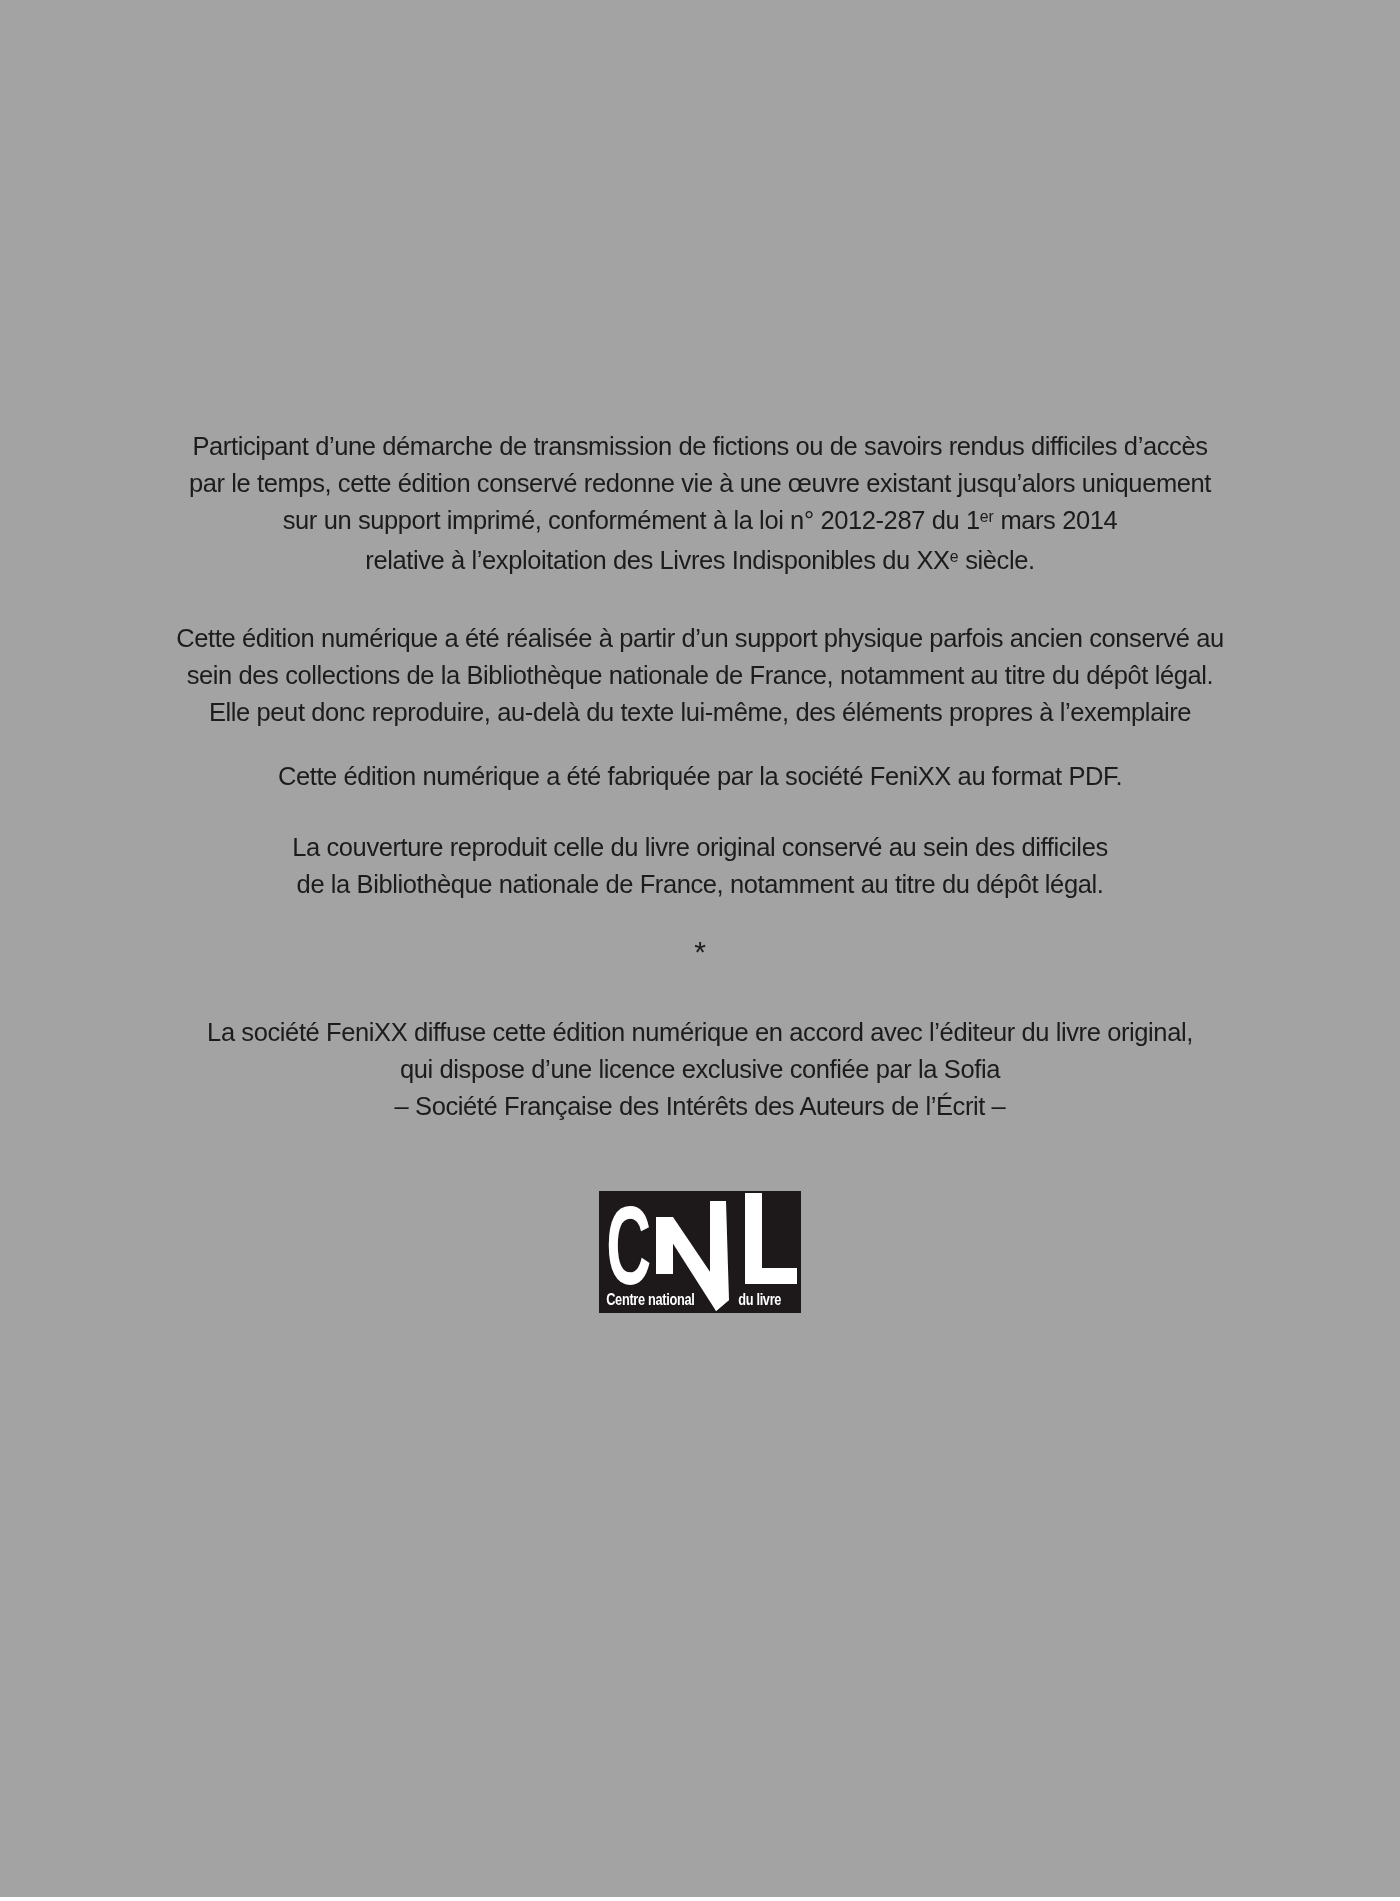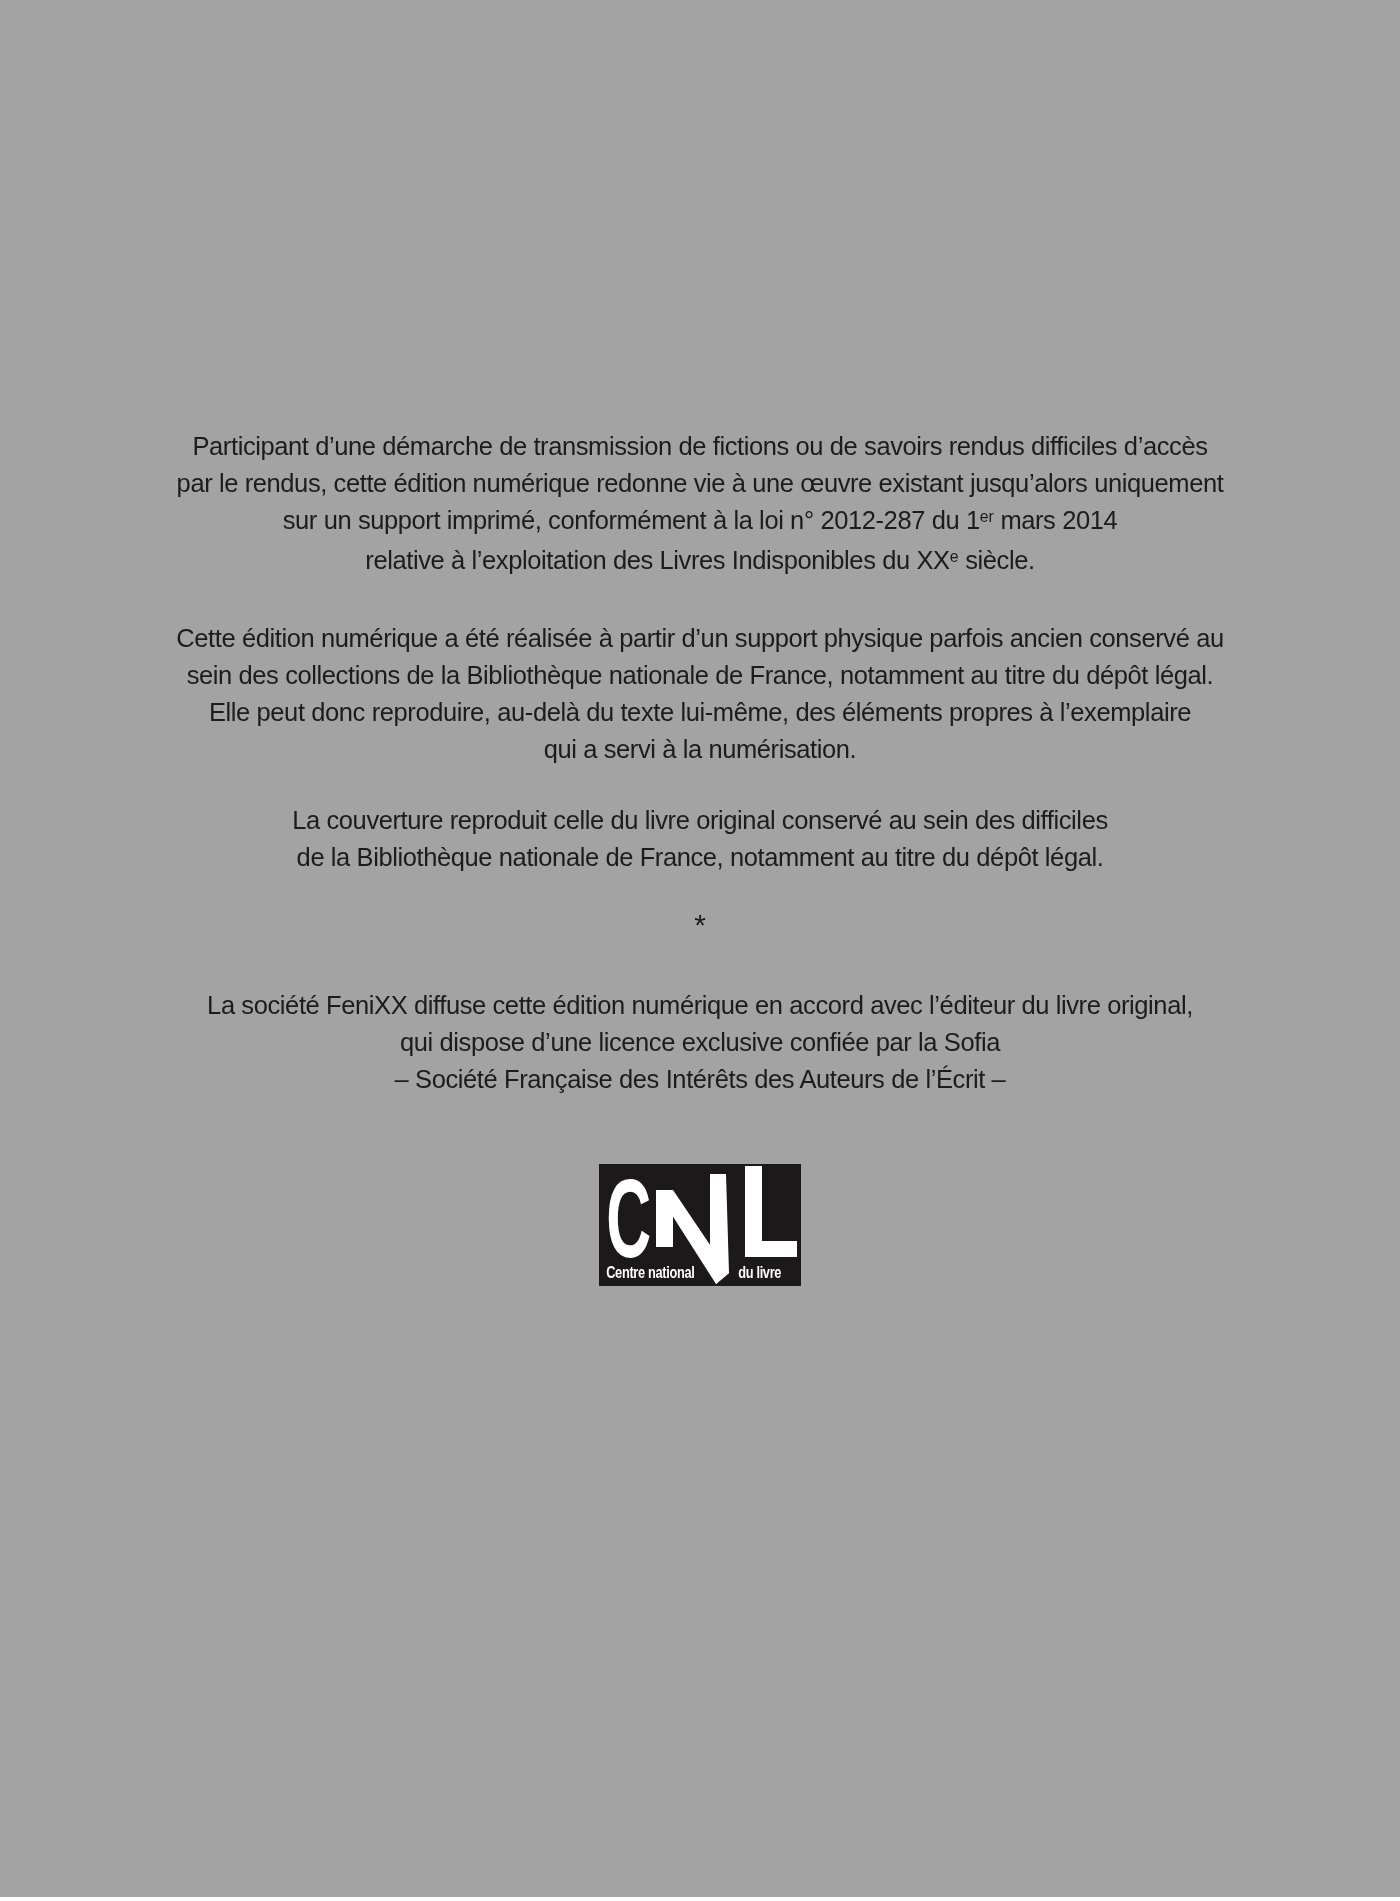--- a/index.html
+++ b/index.html
@@ -48,32 +48,34 @@
   .cnl-caption { font: 700 16px "Liberation Sans", sans-serif; fill: #ffffff; }
 </style>
 </head>
 <body>
 
 <div class="page">
   <div class="content">
 
     <p class="para" id="p1">
       <span class="line">Participant d’une démarche de transmission de fictions ou de savoirs rendus difficiles d’accès</span>
-      <span class="line">par le rendus, cette édition numérique redonne vie à une œuvre existant jusqu’alors uniquement</span>
+      <span class="line">par le temps, cette édition conservé redonne vie à une œuvre existant jusqu’alors uniquement</span>
       <span class="line"><span>sur un support imprimé, conformément à la loi n° 2012-287 du 1</span><sup class="ord">er</sup><span> mars 2014</span></span>
       <span class="line"><span>relative à l’exploitation des Livres Indisponibles du XX</span><sup class="ord">e</sup><span> siècle.</span></span>
     </p>
 
     <p class="para" id="p2">
       <span class="line">Cette édition numérique a été réalisée à partir d’un support physique parfois ancien conservé au</span>
       <span class="line">sein des collections de la Bibliothèque nationale de France, notamment au titre du dépôt légal.</span>
       <span class="line">Elle peut donc reproduire, au-delà du texte lui-même, des éléments propres à l’exemplaire</span>
-      <span class="line">qui a servi à la numérisation.</span>
     </p>
 
+    <p class="para" id="p3">
+      <span class="line">Cette édition numérique a été fabriquée par la société FeniXX au format PDF.</span>
+    </p>
 
     <p class="para" id="p4">
       <span class="line">La couverture reproduit celle du livre original conservé au sein des difficiles</span>
       <span class="line">de la Bibliothèque nationale de France, notamment au titre du dépôt légal.</span>
     </p>
 
     <p class="para separator">*</p>
 
     <p class="para" id="p5">
       <span class="line">La société FeniXX diffuse cette édition numérique en accord avec l’éditeur du livre original,</span>

